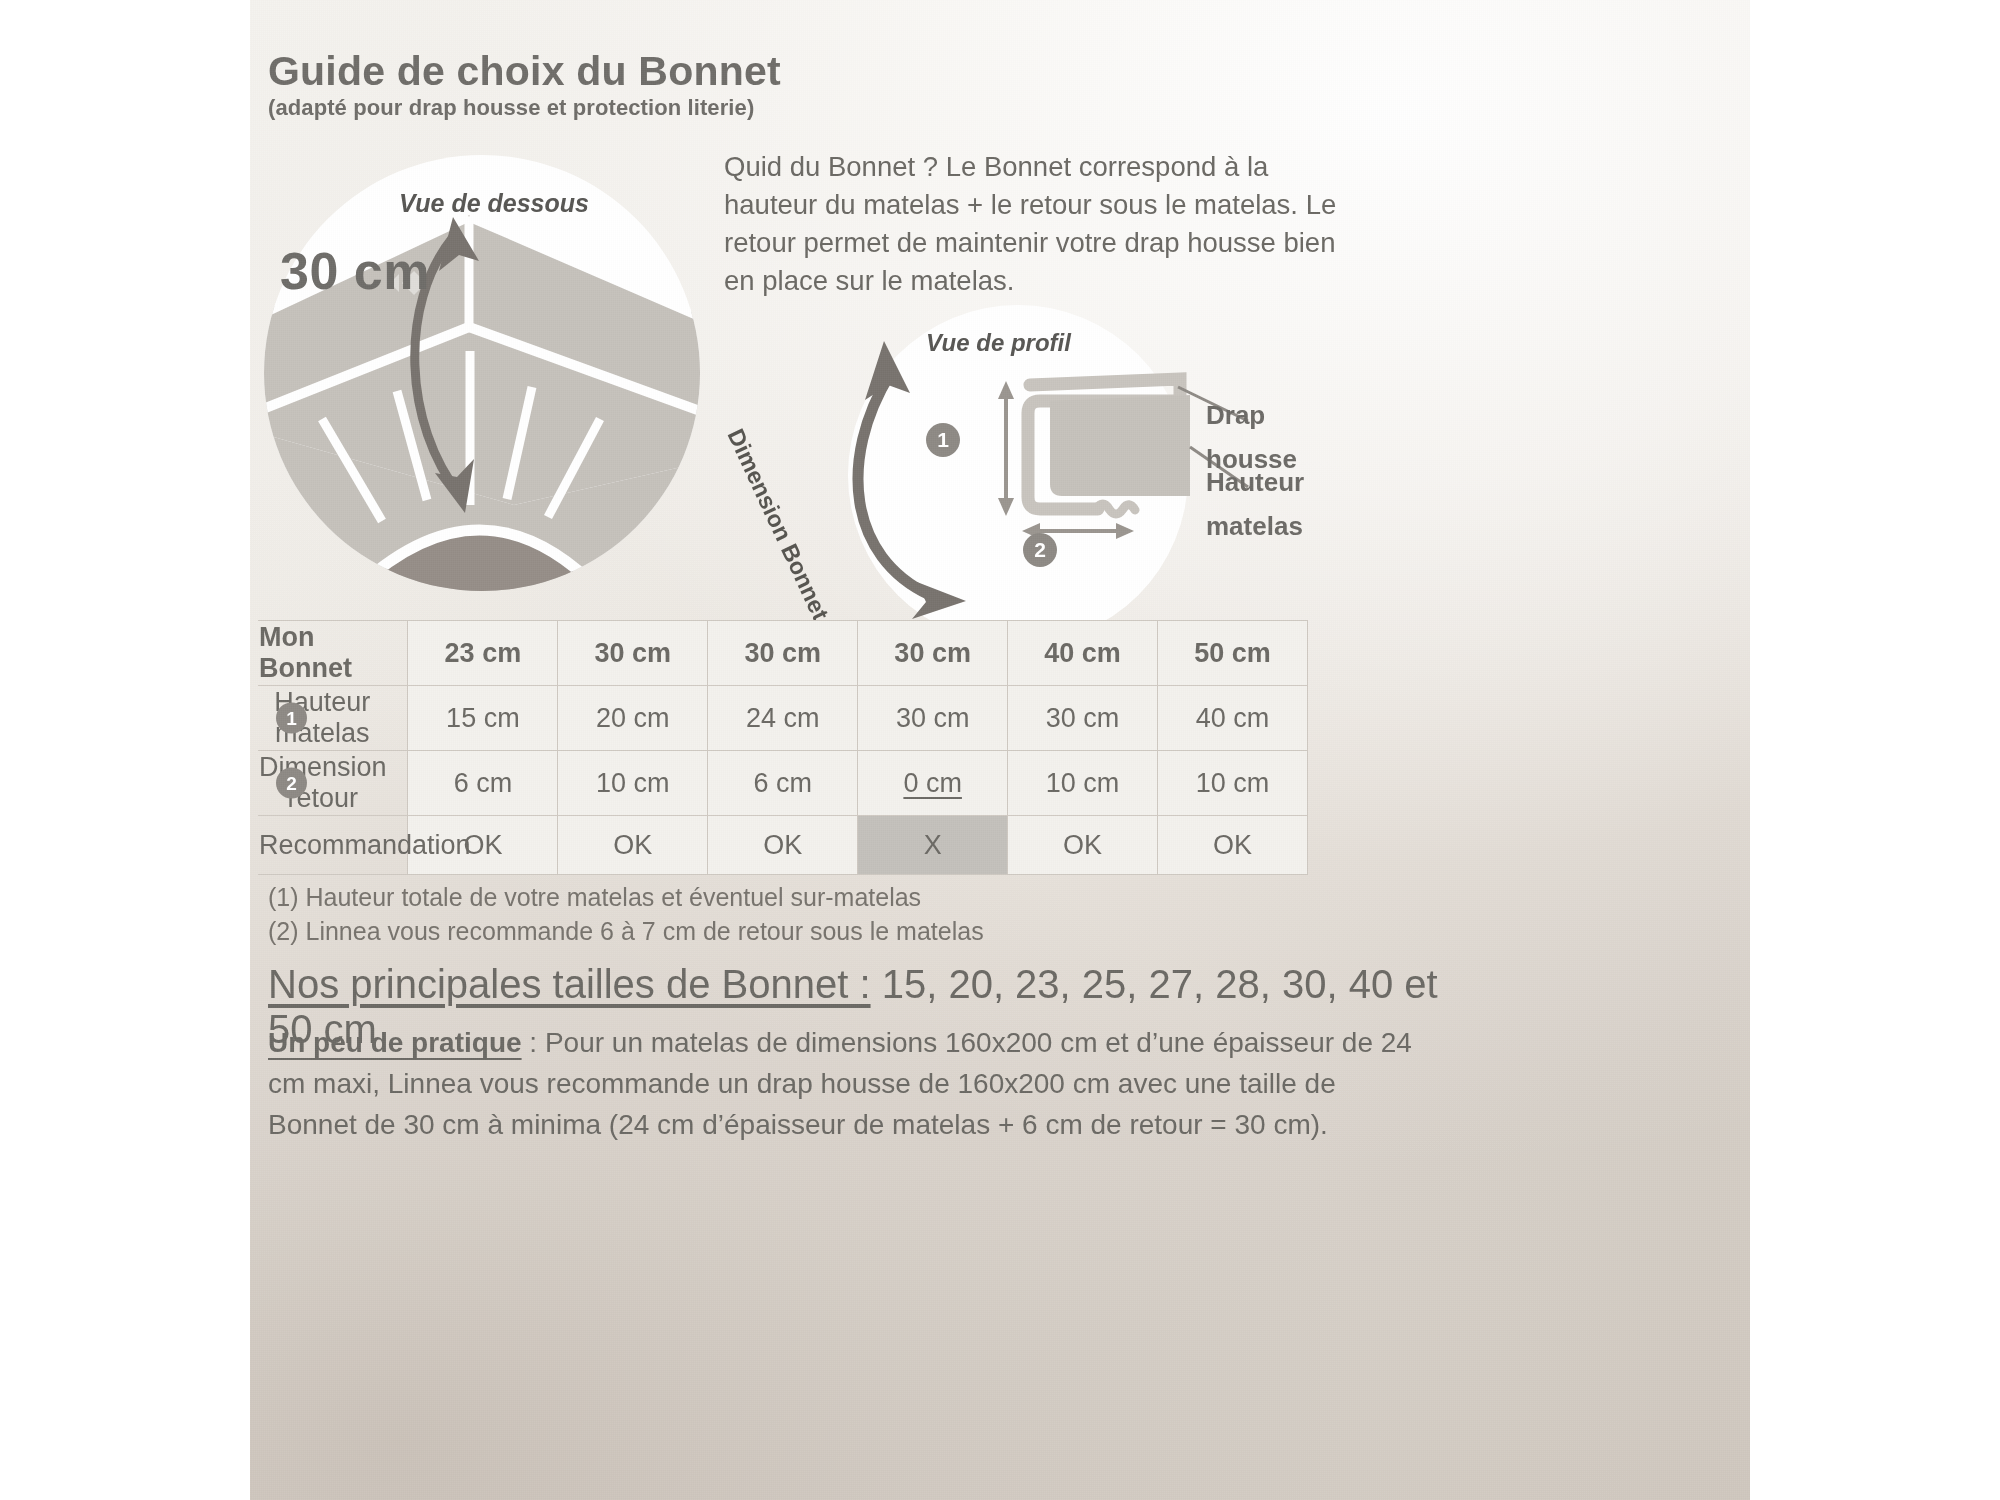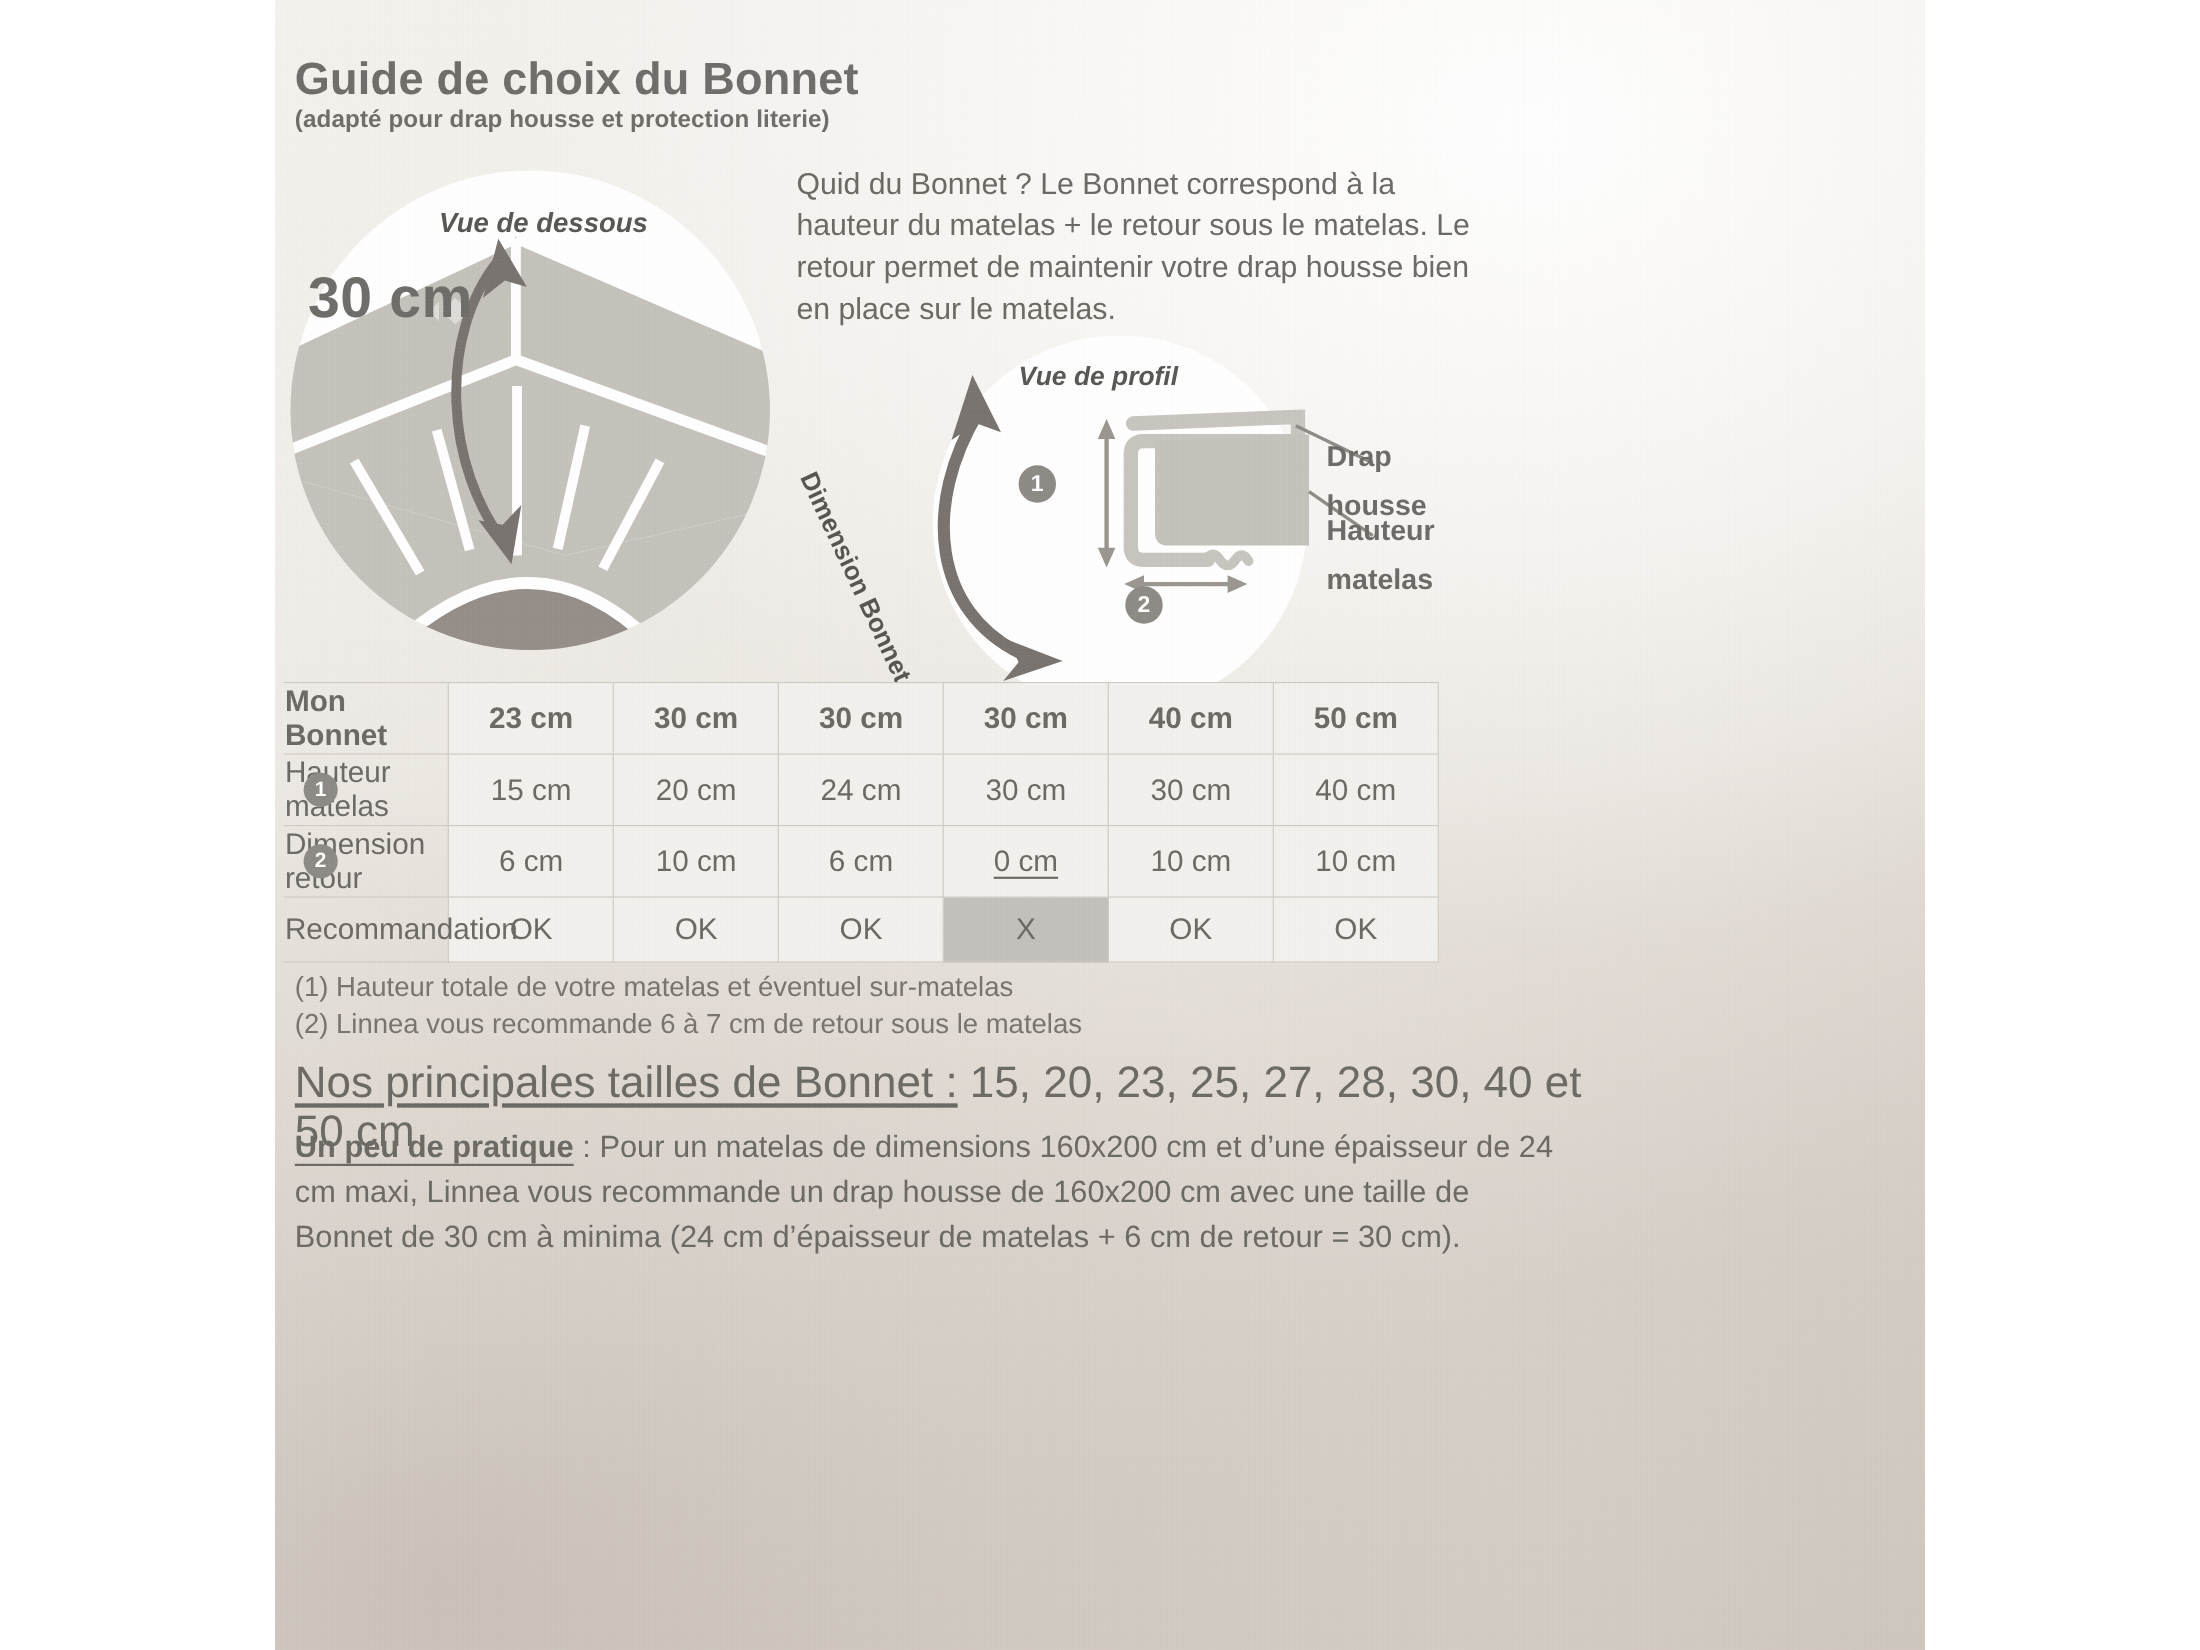--- a/index.html
+++ b/index.html
@@ -99,21 +99,21 @@
     table-layout:fixed;
   }
   #table td{
     border:1.6px solid #cfc9c2;
     height:56px;
     font-size:27px;color:#6b6964;font-weight:400;
     text-align:center;vertical-align:middle;
     background:#f3f1ed;
   }
   #table td.lbl{
-    background:transparent;text-align:left;padding-right:22px;
+    background:transparent;text-align:center;padding-right:22px;
     border-left:none;
     position:relative;
   }
   #table tr.head td{font-weight:bold;}
   #table tr.head td.lbl{font-weight:bold;padding-right:118px;}
   #table td.hl{background:#c3c0bb;}
   #table td u{text-decoration:underline;text-underline-offset:5px;}
   .rowbadge{
     position:absolute;left:18px;top:50%;transform:translateY(-50%);
     width:31px;height:31px;border-radius:50%;

